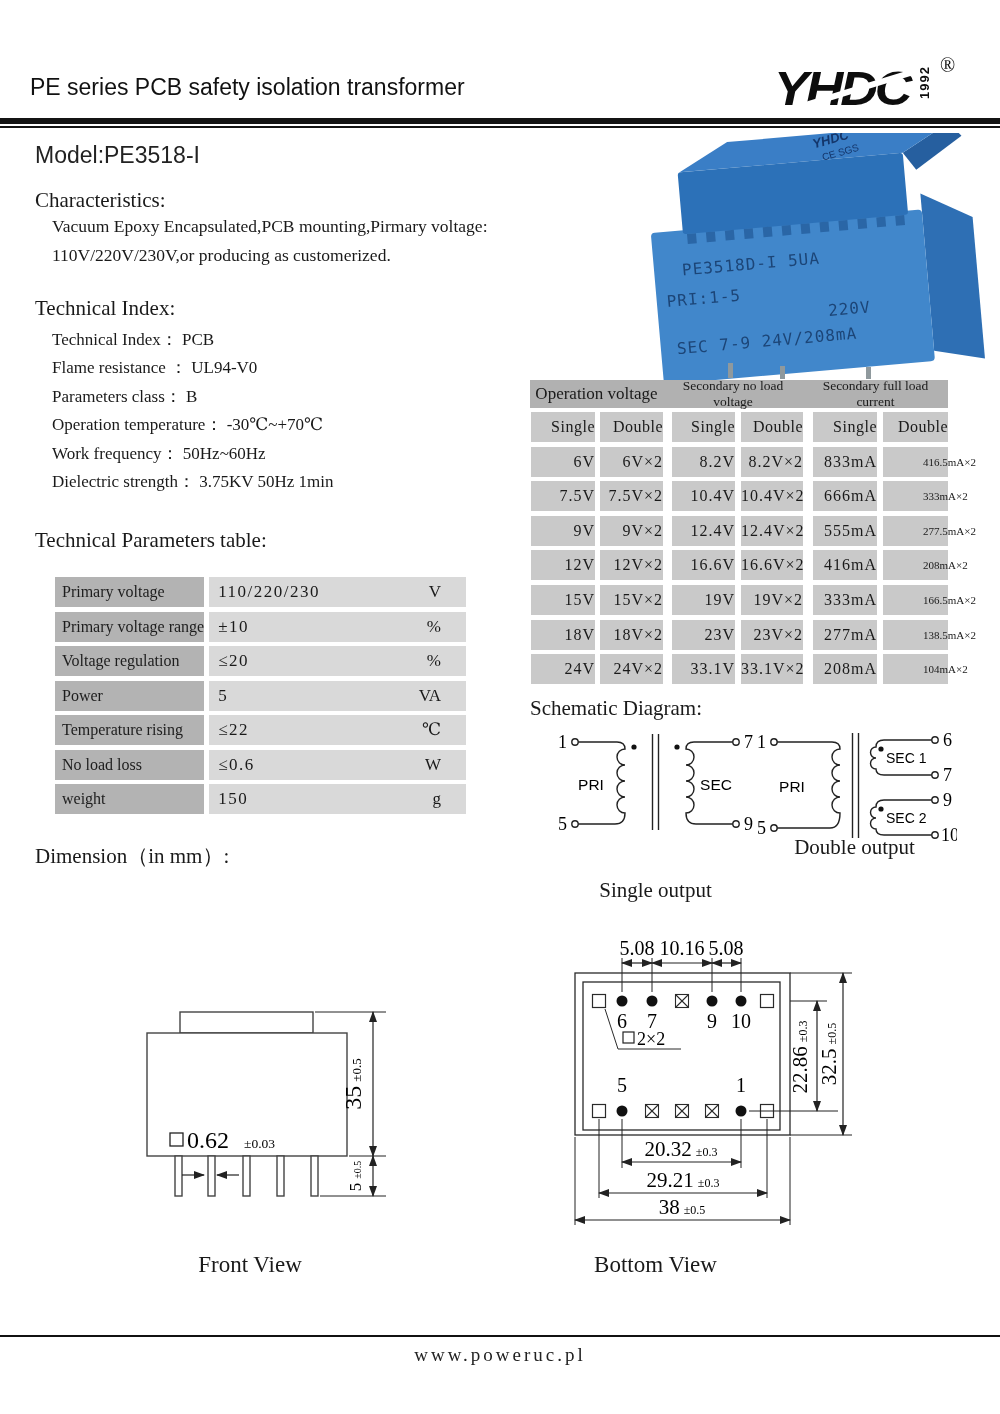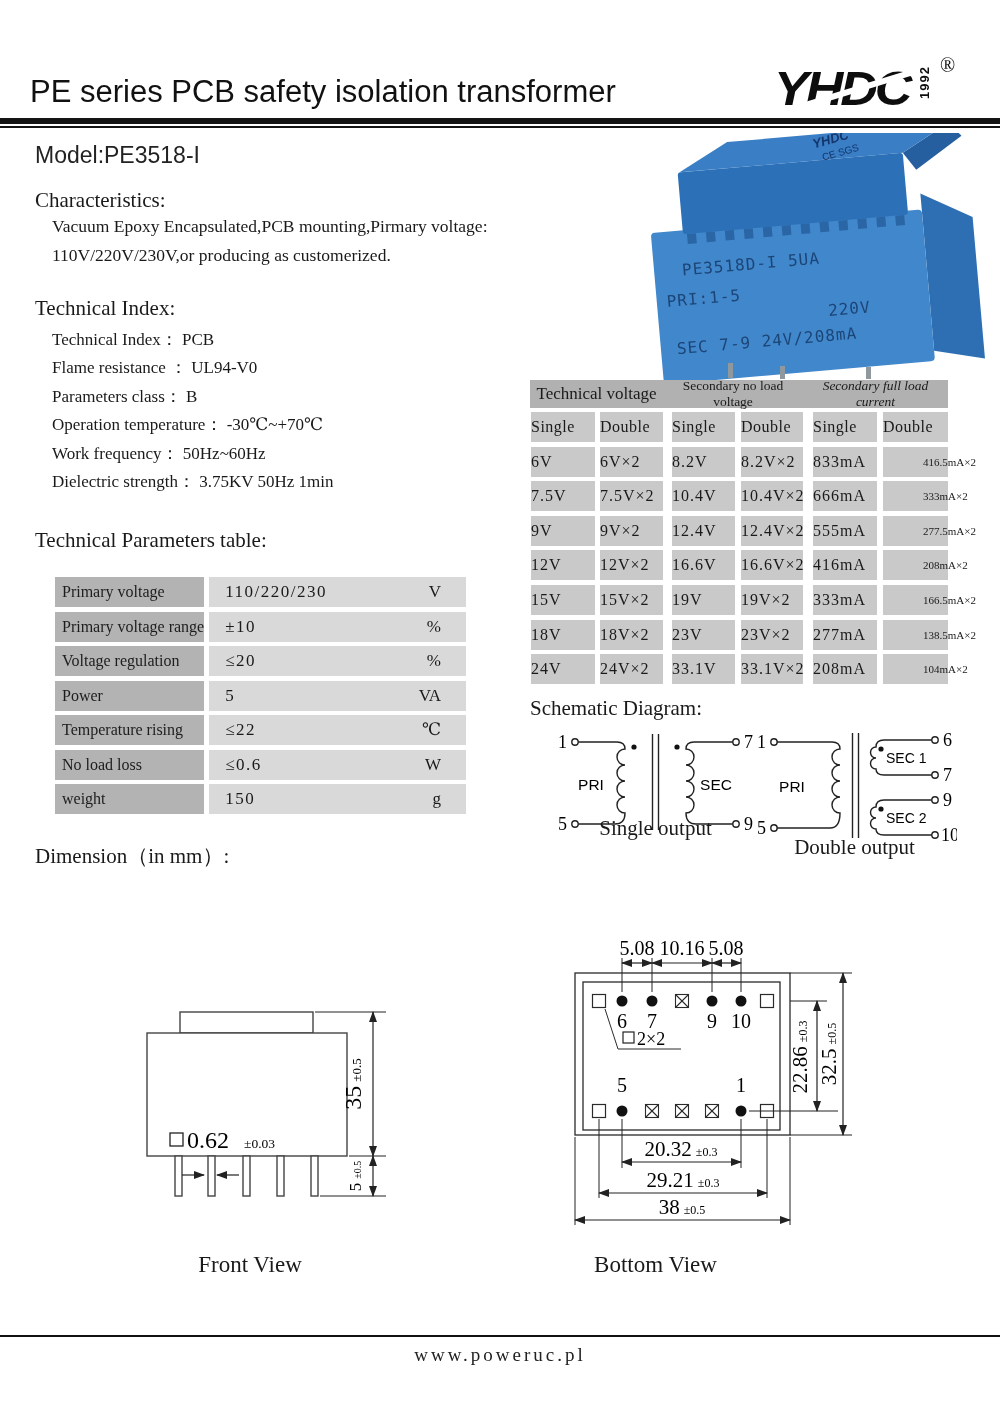--- a/index.html
+++ b/index.html
@@ -3,21 +3,21 @@
 <meta charset="utf-8">
 <style>
   * { margin:0; padding:0; box-sizing:border-box; }
   html,body { background:#ffffff; }
   body { width:1000px; height:1414px; position:relative; overflow:hidden;
          font-family:"Liberation Serif","DejaVu Serif",serif; color:#1a1a1a; }
   .abs { position:absolute; }
 
   
   .title { left:30px; top:74px; font-family:"Liberation Sans","DejaVu Sans",sans-serif;
-           font-size:31px; color:#111; white-space:nowrap; }
+           font-size:23px; color:#111; white-space:nowrap; }
   .logo { left:774px; top:60px; width:196px; height:62px; }
   .logo-text { position:absolute; left:0; top:0; font-family:"Liberation Sans","DejaVu Sans",sans-serif;
                font-weight:bold; font-style:italic; font-size:52px; line-height:56px;
                letter-spacing:-3px; color:#0d0d0d; transform:scaleY(0.92); }
   .logo-slash { position:absolute; left:-10px; top:29px; width:168px; height:6px;
                 background:#fff; transform:rotate(-17deg); }
   .logo-year { position:absolute; left:143px; top:6px; font-family:"Liberation Sans","DejaVu Sans",sans-serif;
                font-weight:bold; font-size:13px; letter-spacing:1px; color:#0d0d0d;
                writing-mode:vertical-rl; transform:rotate(180deg); }
   .logo-reg { position:absolute; left:166px; top:-6px; font-size:20px; color:#0d0d0d; }
@@ -34,30 +34,30 @@
   .ti-items { left:52px; top:326px; font-size:17px; line-height:28.4px; }
   .tp-head { left:35px; top:528px; }
 
   
   .ptable { left:55px; top:577px; width:411px; }
   .prow { display:flex; margin-bottom:4.5px; }
   .pcell-l { width:150px; height:30px; line-height:30px; background:#b3b3b3;
              padding-left:7px; font-size:16px; color:#1d1d1d; }
   .pcell-r { width:258px; height:30px; line-height:30px; background:#d9d9d9; margin-left:5px;
              display:flex; justify-content:space-between; padding:0 25px 0 9px; font-size:17px; }
-  .pval { letter-spacing:1.5px;margin-left:7px; }
+  .pval { letter-spacing:1.5px; }
 
   
   .stable { left:530px; top:380px; width:418px; }
   .sghdr { display:flex; height:28px; background:#b1b1b1; align-items:center; margin-bottom:4px; }
   .sg1 { width:133px; text-align:center; font-size:17px; }
   .sg2 { width:140px; text-align:center; font-size:13.5px; }
-  .sg3 { width:145px; text-align:center; font-size:13.5px;font-style:italic; }
+  .sg3 { width:145px; text-align:center; font-size:13.5px; }
   .srow { display:flex; margin-bottom:4.6px; }
-  .scell { height:30px; line-height:30px; background:#c9c9c9; text-align:left;
+  .scell { height:30px; line-height:30px; background:#c9c9c9; text-align:right;
            font-size:16px; letter-spacing:1px; }
   .sc1 { width:64px; margin-left:1px; }
   .sc2 { width:63px; margin-left:5px; }
   .sc3 { width:63px; margin-left:9px; }
   .sc4 { width:62px; margin-left:6px; }
   .sc5 { width:64px; margin-left:10px; }
   .sc6 { width:65px; margin-left:6px; }
   .tight { font-size:11px; letter-spacing:0;padding-left:40px; }
 
   
@@ -178,21 +178,21 @@
     <div class="pcell-l">weight</div>
     <div class="pcell-r">
         <span class="pval">150</span>
         <span>g</span>
       </div>
   </div>
 </div>
 
 <div class="abs stable">
   <div class="sghdr">
-    <div class="sg1">Technical voltage</div>
+    <div class="sg1">Operation voltage</div>
     <div class="sg2">Secondary no load voltage</div>
     <div class="sg3">Secondary full load current</div>
   </div>
   <div class="srow">
     <div class="scell sc1" style="letter-spacing:0.5px">Single</div>
     <div class="scell sc2" style="letter-spacing:0.5px">Double</div>
     <div class="scell sc3" style="letter-spacing:0.5px">Single</div>
     <div class="scell sc4" style="letter-spacing:0.5px">Double</div>
     <div class="scell sc5" style="letter-spacing:0.5px">Single</div>
     <div class="scell sc6" style="letter-spacing:0.5px">Double</div>
@@ -298,21 +298,21 @@
   <text x="14" y="106" text-anchor="end" font-size="18">5</text>
   <text x="191" y="18" font-size="18">6</text>
   <text x="191" y="53" font-size="18">7</text>
   <text x="191" y="78" font-size="18">9</text>
   <text x="189" y="113" font-size="18">10</text>
   <text x="40" y="64" text-anchor="middle" class="sans" font-size="15.5">PRI</text>
   <text x="134" y="35" class="sans" font-size="14">SEC 1</text>
   <text x="134" y="95" class="sans" font-size="14">SEC 2</text>
 </svg>
 
-<div class="abs sch-caption" style="left:553px; top:816px;">Single output</div>
+<div class="abs sch-caption" style="left:553px; top:878px;">Single output</div>
 <div class="abs sch-caption" style="left:752px; top:835px;">Double output</div>
 
 <div class="abs h-section dim-head">Dimension（in mm）:</div>
 
 <svg class="abs" style="left:118px; top:998px;" width="300" height="215" viewBox="0 0 300 215">
   <defs>
     <marker id="fvar" markerWidth="11" markerHeight="8" refX="10" refY="4" orient="auto-start-reverse" markerUnits="userSpaceOnUse">
       <path d="M0,0 L11,4 L0,8 z" fill="#222"></path>
     </marker>
     <marker id="fvare" markerWidth="11" markerHeight="8" refX="10" refY="4" orient="auto" markerUnits="userSpaceOnUse">

